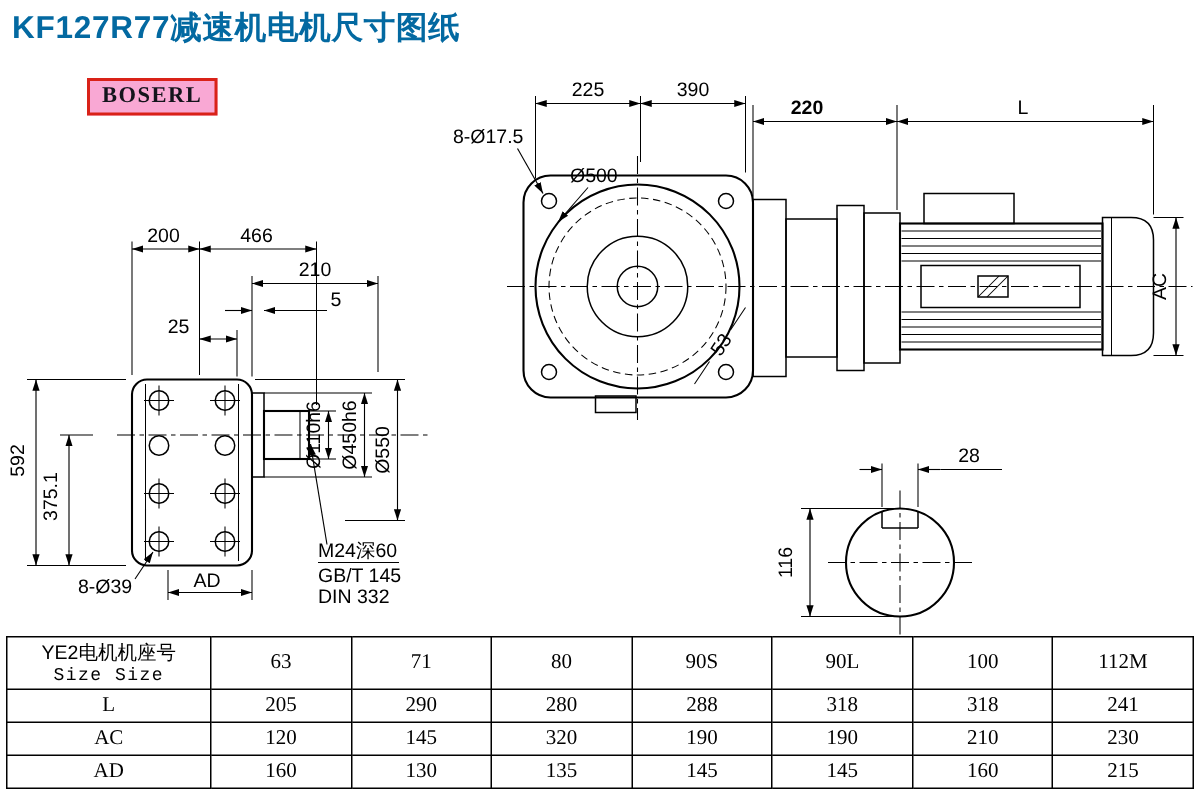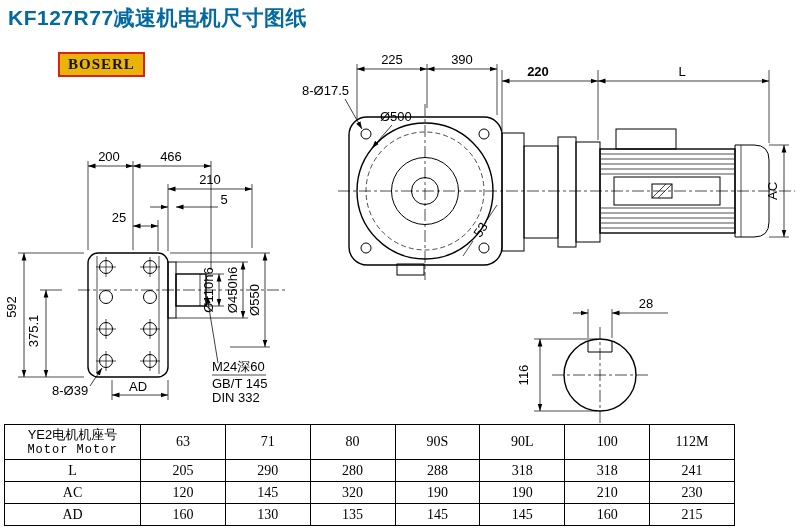--- a/index.html
+++ b/index.html
@@ -4,34 +4,34 @@
 <style>
   * { box-sizing: border-box; margin: 0; padding: 0; }
   html,body { width:800px; height:530px; background:#ffffff; overflow:hidden;
               font-family:"Liberation Sans", sans-serif; }
   .page { position:relative; width:800px; height:530px; background:#fff; }
 
   .page-title { position:absolute; left:8px; top:4px; font-size:21px; font-weight:bold;
                 color:#0369a1; letter-spacing:0.5px; font-family:"Liberation Sans",sans-serif; }
 
   .brand-badge { position:absolute; left:58px; top:52px; border:2px solid #d92218;
-                 padding:1px 8px 2px 8px; background:#eab308; }
+                 padding:1px 8px 2px 8px; background:#f9a8d4; }
   .brand-badge span { font-family:"Liberation Serif",serif; font-weight:bold;
                       font-size:15px; color:#14141c; letter-spacing:1px; }
 
   svg.drawing { position:absolute; left:0; top:0; }
   svg text { fill:#000; stroke:none; font-family:"Liberation Sans",sans-serif; font-size:13px; }
   .thick { stroke:#000; stroke-width:1.4; fill:none; }
   .med   { stroke:#000; stroke-width:1;   fill:none; }
   .thin  { stroke:#000; stroke-width:0.7; fill:none; }
   .dim   { stroke:#000; stroke-width:0.75; fill:none; }
   .cl    { stroke:#000; stroke-width:0.7; fill:none; stroke-dasharray:12 3 3 3; }
   .dash  { stroke:#000; stroke-width:0.7; fill:none; stroke-dasharray:5 3; }
 
-  .dim-table { position:absolute; left:4px; top:424px; width:731px; border-collapse:collapse;
+  .dim-table { position:absolute; left:4px; top:424px; width:792px; border-collapse:collapse;
                table-layout:fixed; background:#fff; font-family:"Liberation Serif",serif; }
   .dim-table th, .dim-table td { border:1px solid #000; text-align:center; padding:0;
                font-weight:normal; font-size:14px; color:#000; vertical-align:middle; }
   .dim-table tr.hdr th { height:35px; }
   .dim-table tr.row td { height:22px; }
   .cell-cn { font-size:13px; font-family:"Liberation Sans",sans-serif; line-height:16px; }
   .cell-en { font-size:12px; font-family:"Liberation Mono",monospace; letter-spacing:1px; line-height:15px; }
 </style>
 </head>
 <body>
@@ -250,21 +250,21 @@
         <col>
         <col>
         <col>
         <col>
         <col>
     </colgroup>
     <tbody>
         <tr class="hdr">
       <th>
         <div class="cell-cn">YE2电机机座号</div>
-        <div class="cell-en">Motor Motor</div>
+        <div class="cell-en">Size Size</div>
       </th>
       <th>63</th>
       <th>71</th>
       <th>80</th>
       <th>90S</th>
       <th>90L</th>
       <th>100</th>
       <th>112M</th>
     </tr>
     <tr class="row">

